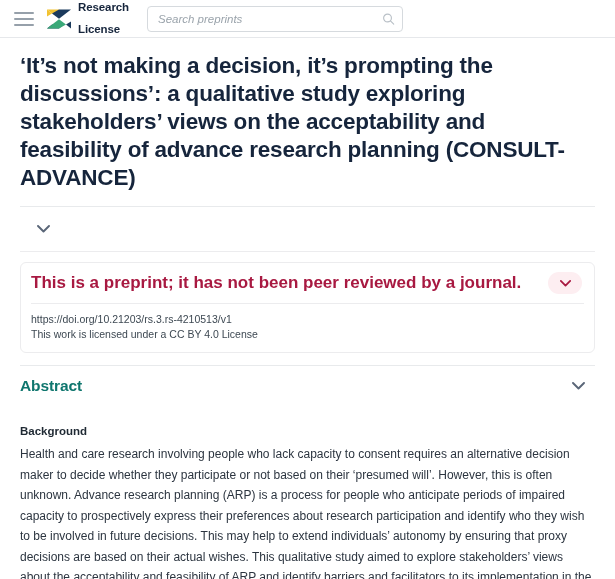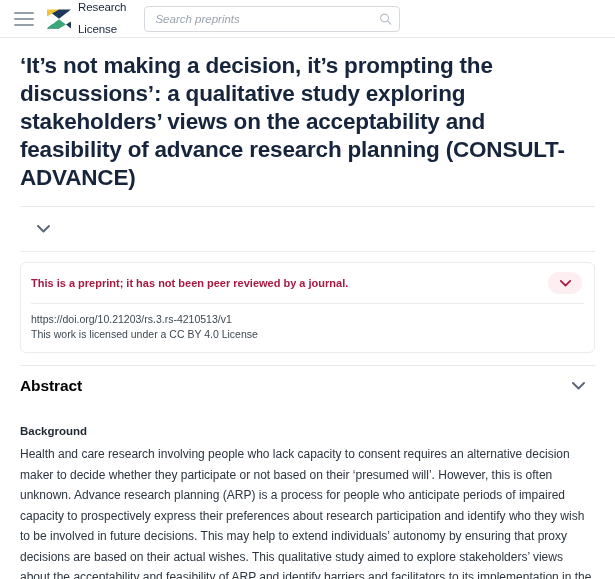--- a/index.html
+++ b/index.html
@@ -49,21 +49,21 @@
     align-items: center;
     gap: 6px;
     flex: 0 0 auto;
     text-decoration: none;
     cursor: pointer;
   }
   .brand-mark { width: 26px; height: 24px; display: block; }
   .brand-text {
     font-size: 11.5px;
     line-height: 11.5px;
-    font-weight: normal;
+    font-weight: bold;
     color: #16253c;
     letter-spacing: -0.1px;
     display: flex;
     flex-direction: column;
     gap: 10px;
   }
   .search-wrap {
     position: relative;
     margin-left: 6px;
     flex: 0 0 auto;
@@ -139,21 +139,21 @@
     margin-top: 10px;
     background: #fff;
   }
   .preprint-banner {
     display: flex;
     align-items: center;
     justify-content: space-between;
     padding: 9px 10px 9px 10px;
   }
   .preprint-text {
-    font-size: 11px;
+    font-size: 17px;
     font-weight: bold;
     color: #a81941;
     line-height: 16px;
   }
   .pill-btn {
     width: 34px;
     height: 22px;
     border-radius: 11px;
     background: #fdeef1;
     border: 0;
@@ -187,21 +187,21 @@
   }
   .abstract-header {
     display: flex;
     align-items: center;
     justify-content: space-between;
     padding: 9px 4px 4px 0;
   }
   .abstract-title {
     font-size: 15.5px;
     font-weight: bold;
-    color: #000000;
+    color: #0f766e;
     letter-spacing: -0.1px;
   }
   .section-label {
     font-size: 11.5px;
     font-weight: bold;
     color: #1f2933;
     margin-top: 22px;
     line-height: 16px;
   }
   .section-body {

